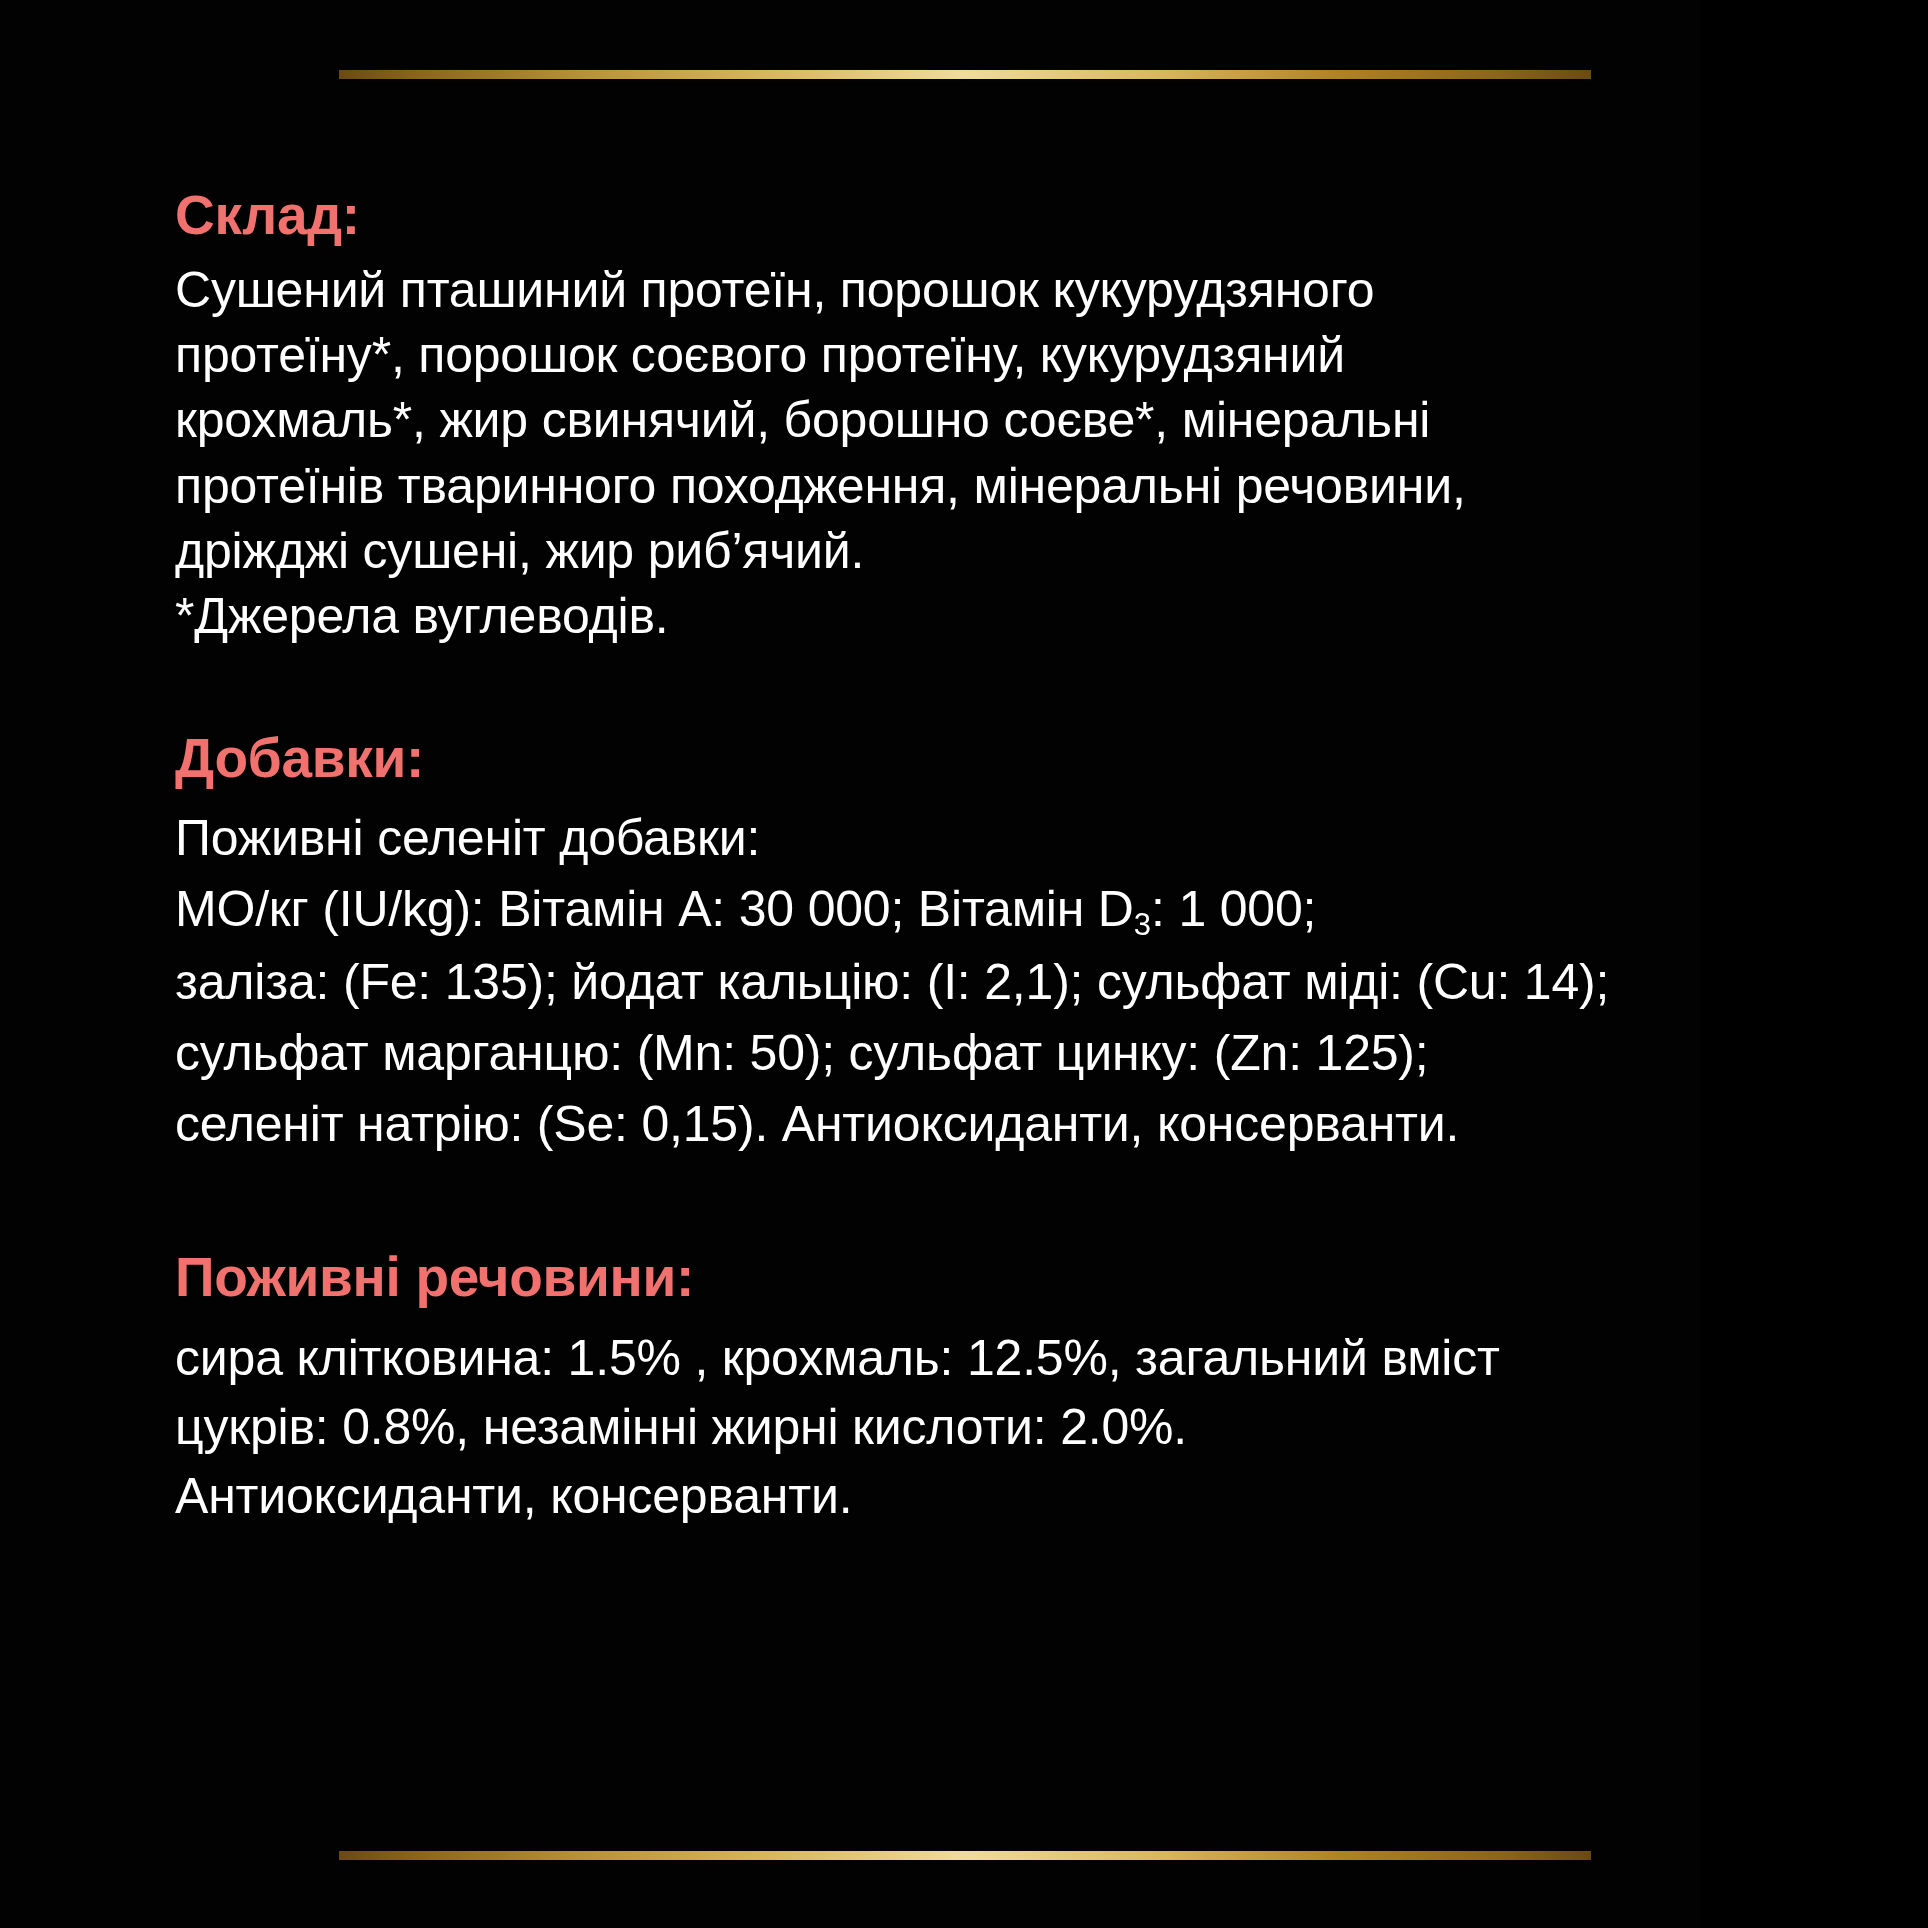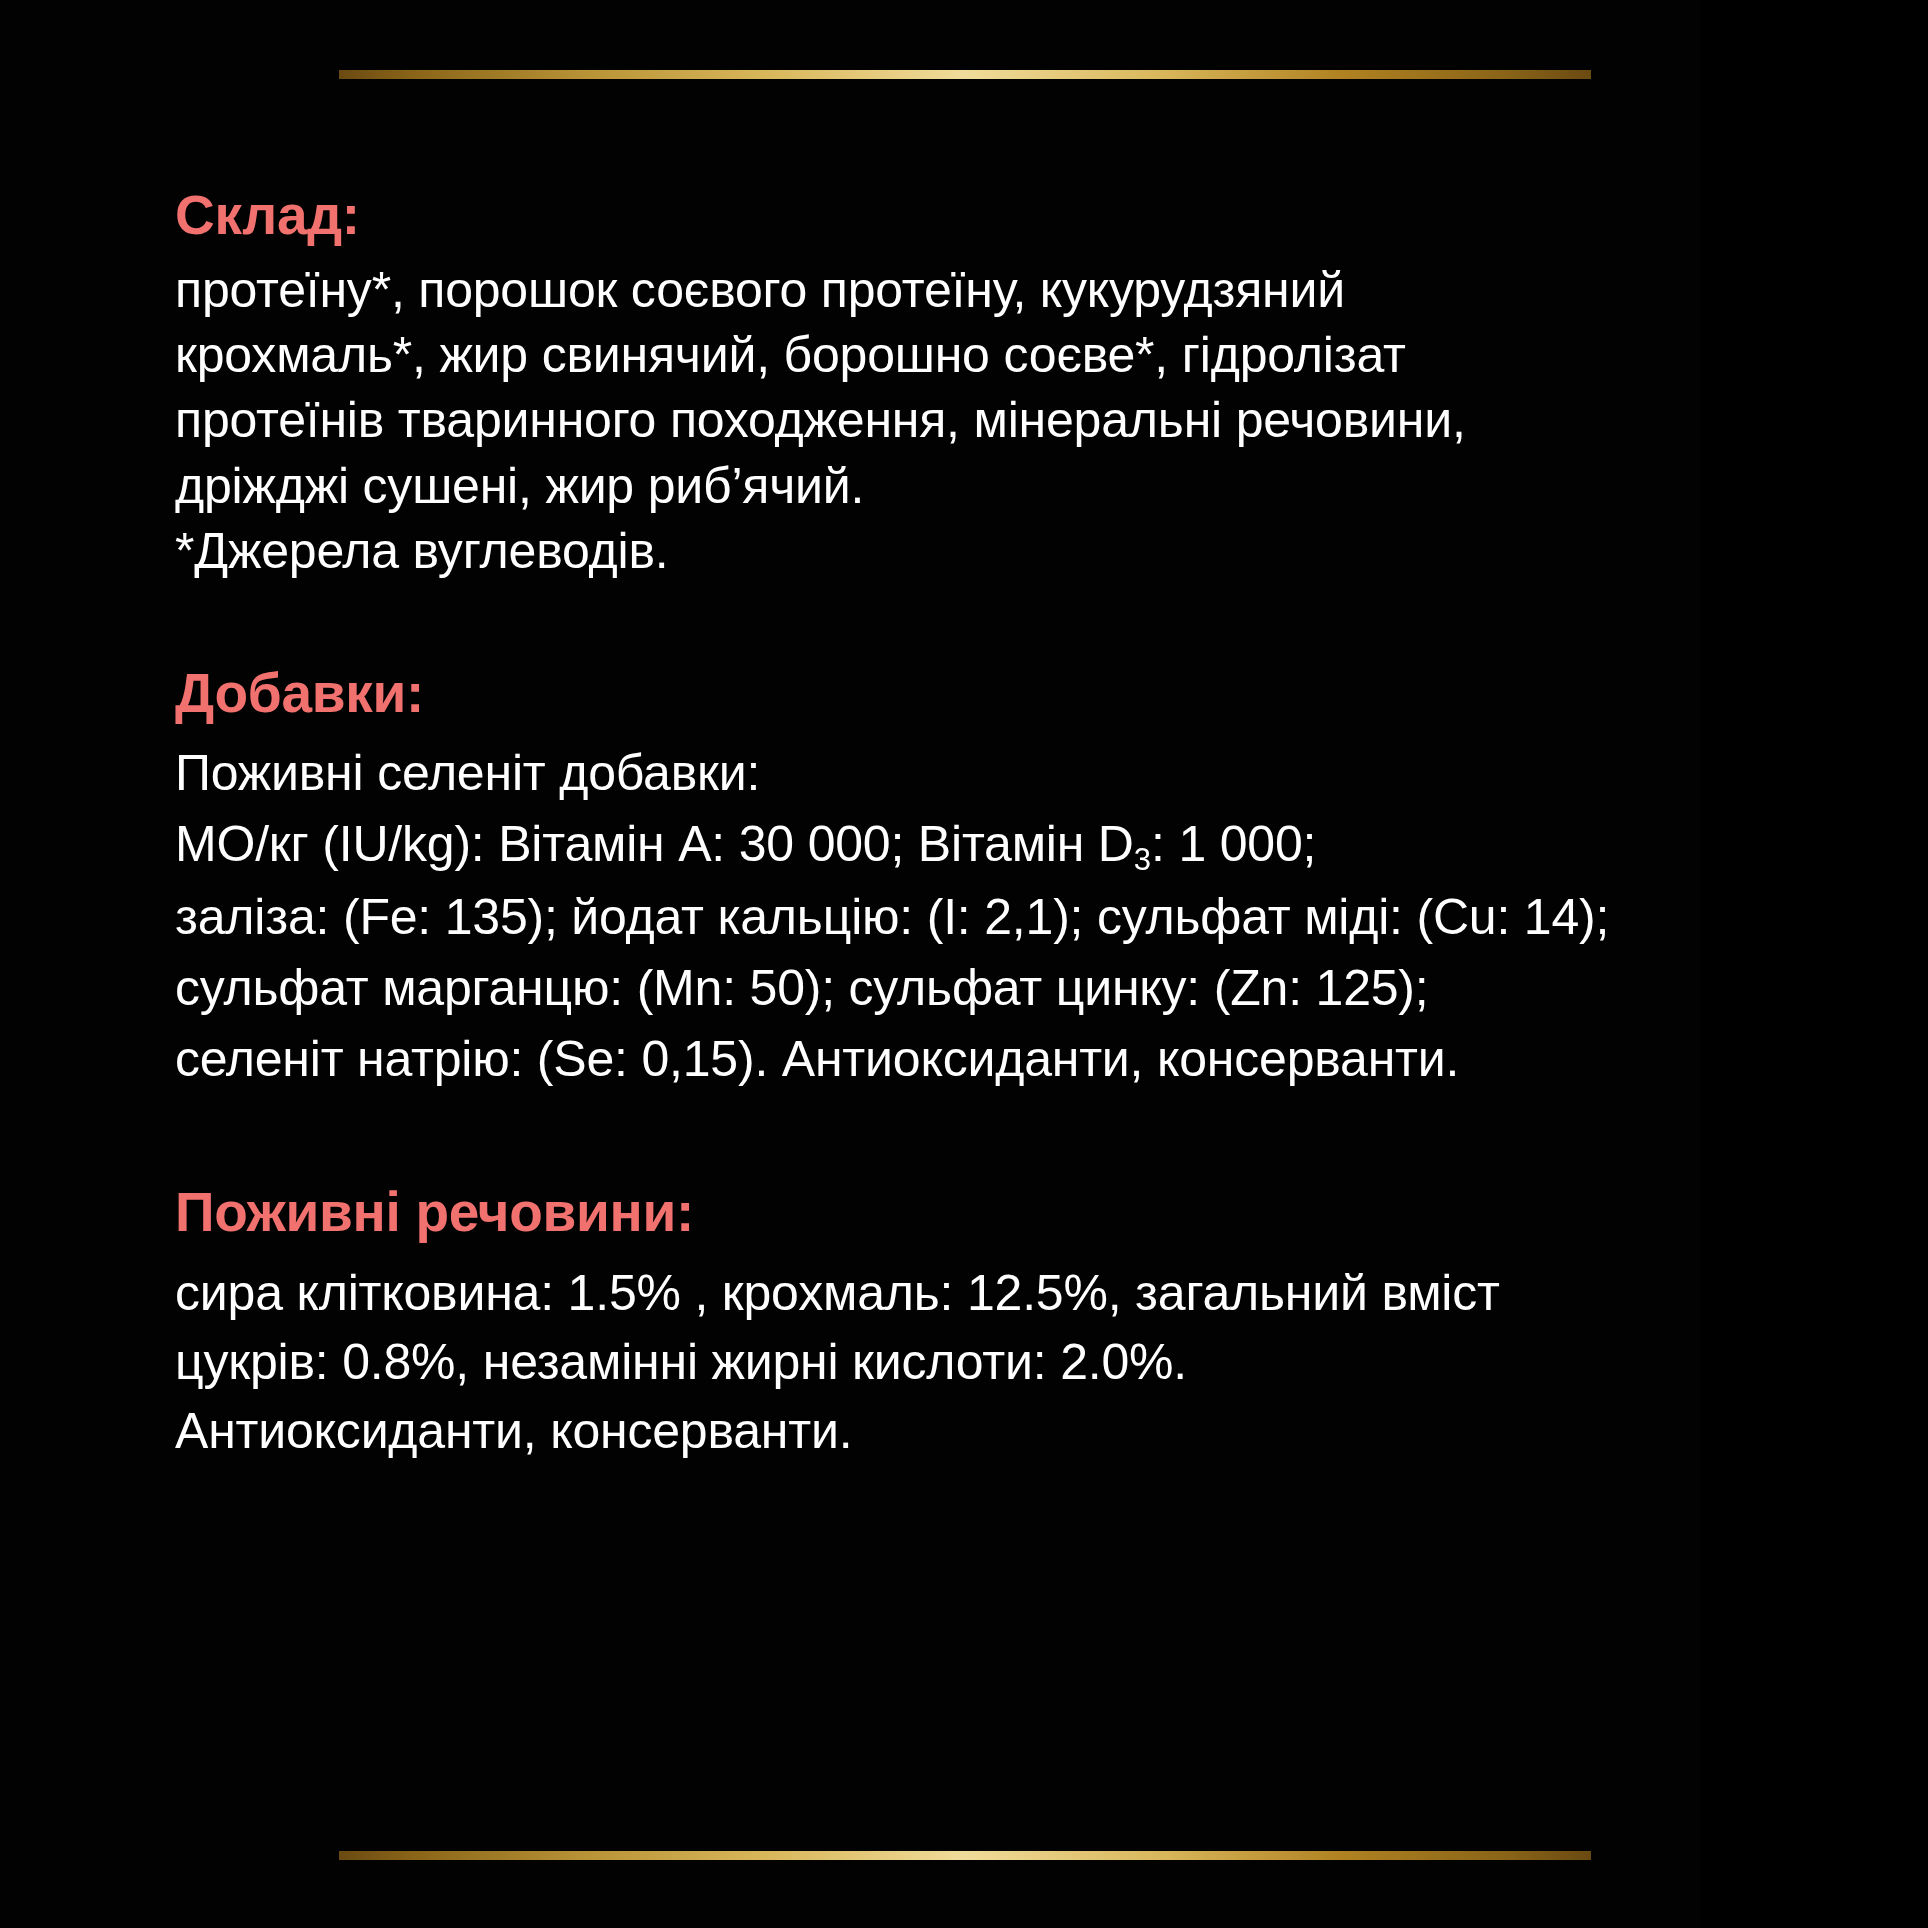--- a/index.html
+++ b/index.html
@@ -105,22 +105,23 @@
 <div class="label-card">
 
   <div class="gold-rule top"></div>
 
   <div class="content">
 
     <section class="section" id="section-composition">
       <h2 class="section-heading">Склад:</h2>
       <div class="section-body">
         <p class="para">
+          <span class="line">Сушений пташиний протеїн, порошок кукурудзяного</span>
           <span class="line">протеїну*, порошок соєвого протеїну, кукурудзяний</span>
-          <span class="line">крохмаль*, жир свинячий, борошно соєве*, гідролізат</span>
+          <span class="line">крохмаль*, жир свинячий, борошно соєве*, мінеральні</span>
           <span class="line">протеїнів тваринного походження, мінеральні речовини,</span>
           <span class="line">дріжджі сушені, жир риб’ячий.</span>
         </p>
         <p class="para">
           <span class="line">*Джерела вуглеводів.</span>
         </p>
       </div>
     </section>
 
     <section class="section" id="section-additives">

